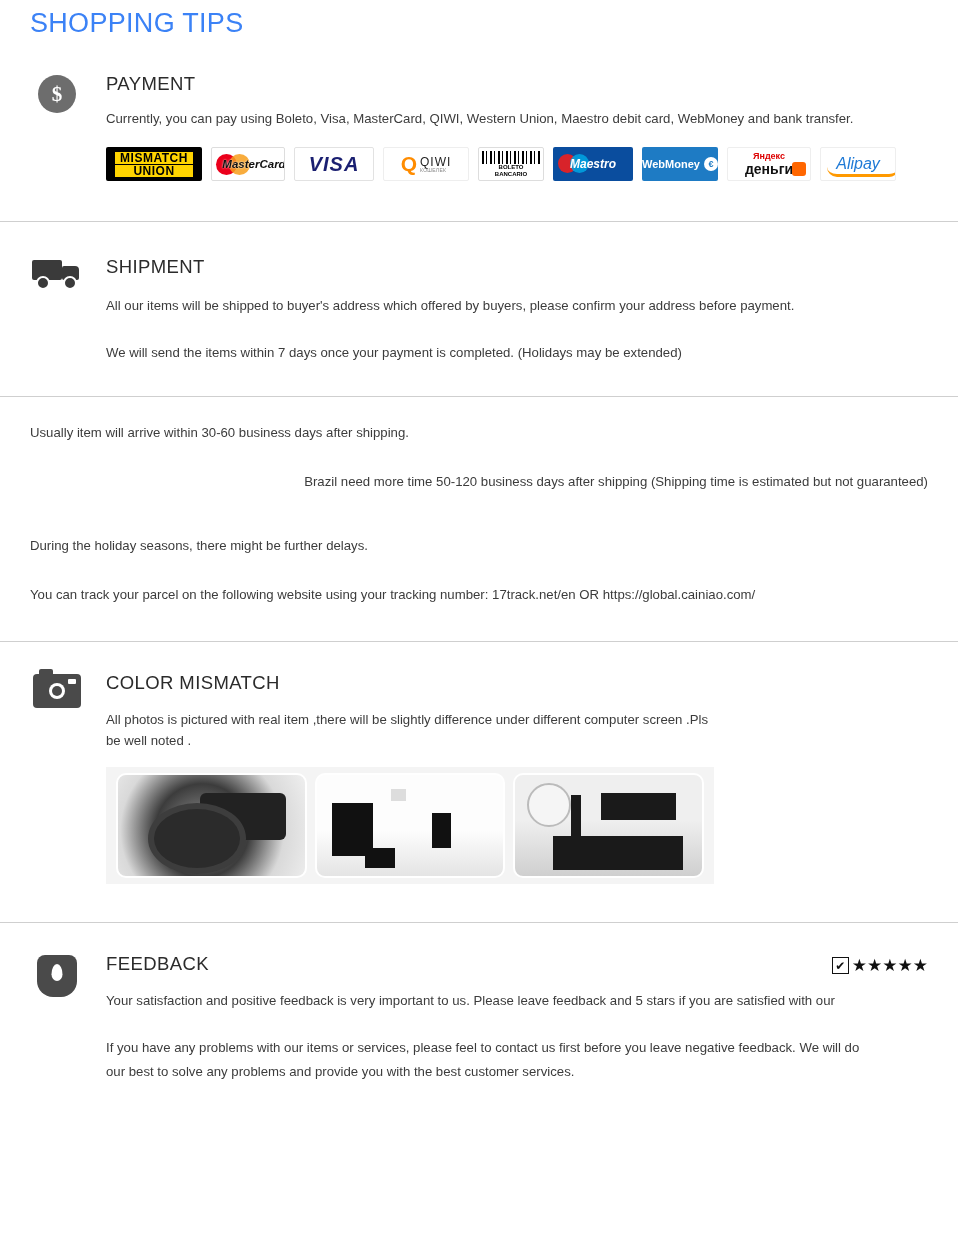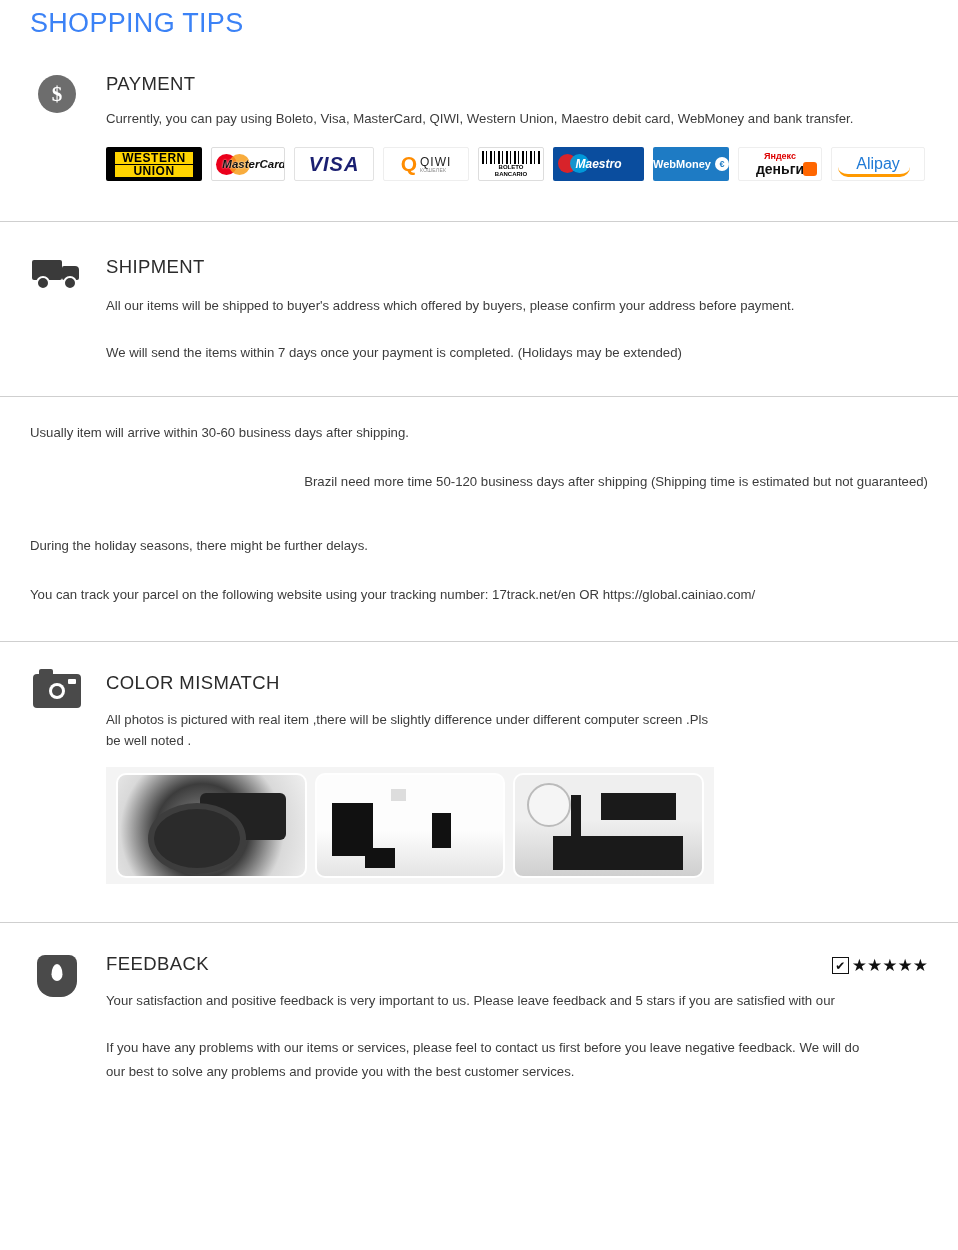--- a/index.html
+++ b/index.html
@@ -109,32 +109,32 @@
     font-weight: bold; font-style: italic; font-size: 20px; letter-spacing: 1px;
   }
   .logo-qiwi { width: 86px; background:#fff; border:1px solid #eee; color:#222; font-size: 13px; }
   .logo-qiwi .q { color:#ff8c00; font-size:21px; font-weight:bold; margin-right:3px;}
   .logo-qiwi .qt { display:flex; flex-direction:column; line-height:1;}
   .logo-qiwi .qt .a { font-size:12px; letter-spacing:1px;}
   .logo-qiwi .qt .b { font-size:5px; color:#888; letter-spacing:.3px;}
   .logo-boleto { width: 66px; background:#fff; border:1px solid #ddd; flex-direction:column; color:#000;}
   .barcode { width: 58px; height:13px; background: repeating-linear-gradient(90deg,#000 0 2px,#fff 2px 4px,#000 4px 5px,#fff 5px 8px); }
   .logo-boleto .bt { font-size:6px; font-weight:bold; line-height:1.1; text-align:center;}
-  .logo-maestro { width:91px; background:#0a4d9e; color:#fff; font-style:italic; font-weight:bold; font-size:12px; }
+  .logo-maestro { width:80px; background:#0a4d9e; color:#fff; font-style:italic; font-weight:bold; font-size:12px; }
   .mae-circles { position:absolute; left:5px; top:7px; width:34px;height:20px;}
   .mae-circles i{position:absolute;width:19px;height:19px;border-radius:50%;}
   .mae-circles .r{background:#d8232a;left:0;}
   .mae-circles .b{background:#00a1df;left:12px;opacity:.9;}
   .logo-webmoney { width:76px; background:#1e7bc4; color:#fff; font-size:11px; font-weight:bold;}
   .logo-webmoney .dot{width:14px;height:14px;border-radius:50%;background:#fff;color:#1e7bc4;display:inline-flex;align-items:center;justify-content:center;margin-left:4px;font-size:9px;}
   .logo-yandex { width:84px; background:#fff; border:1px solid #eee; color:#111; flex-direction:column; line-height:1.05;}
   .logo-yandex .y1{font-size:9px;color:#d00;font-weight:bold;}
   .logo-yandex .y2{font-size:14px;font-weight:bold;}
   .logo-yandex .coin{position:absolute;right:4px;bottom:4px;width:14px;height:14px;background:#f60;border-radius:3px;}
-  .logo-alipay { width:94px; background:#fff; border:1px solid #eee; color:#1f7ad6; font-size:16px; font-weight:normal;}
+  .logo-alipay { width:76px; background:#fff; border:1px solid #eee; color:#1f7ad6; font-style:italic; font-size:16px; font-weight:normal;}
   .logo-alipay .swoosh{position:absolute;left:6px;bottom:3px;width:72px;height:7px;border-bottom:3px solid #f90;border-radius:0 0 40px 40px;}
 
   
   .ico-money {
     width: 38px; height: 38px; border-radius: 50%;
     background: #6d6d6d; color:#fff; display:flex; align-items:center; justify-content:center;
     font-size: 21px; font-weight: bold; font-family: "Liberation Serif", serif;
   }
   .ico-truck { width: 50px; height: 34px; position: relative; }
   .ico-truck .body { position:absolute; left:0; top:2px; width:30px; height:20px; background:#3a3a3a; border-radius:2px;}
@@ -180,21 +180,21 @@
     <div class="sec-head">
       <div class="sec-icon">
         <div class="ico-money">$</div>
       </div>
       <div class="sec-body">
         <h2 class="sec-title">PAYMENT</h2>
         <p class="para" style="max-width:800px;">Currently, you can pay using Boleto, Visa, MasterCard, QIWI, Western Union, Maestro debit card, WebMoney and bank transfer.</p>
 
         <div class="pay-row">
           <div class="pay-logo logo-wu">
-            <span class="l1">WESTERN</span>
+            <span class="l1">MISMATCH</span>
             <span class="l2">UNION</span>
           </div>
 
           <div class="pay-logo logo-mc">
             <span class="mc-circles">
                 <i class="r"></i>
                 <i class="y"></i>
               </span>
             <span class="mc-label">MasterCard</span>
           </div>

